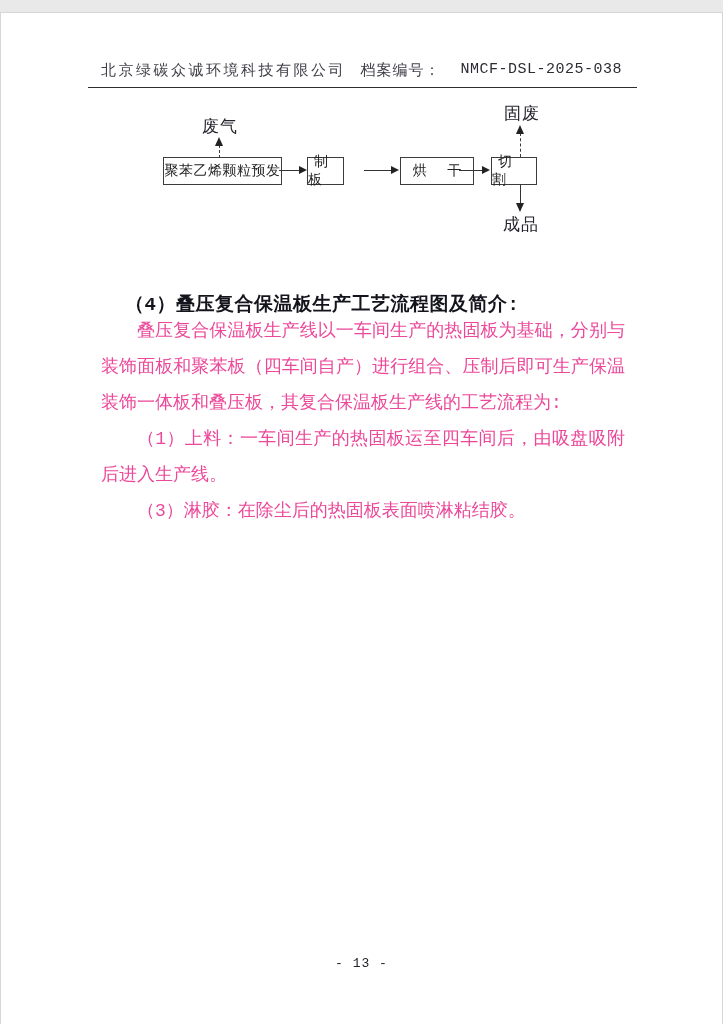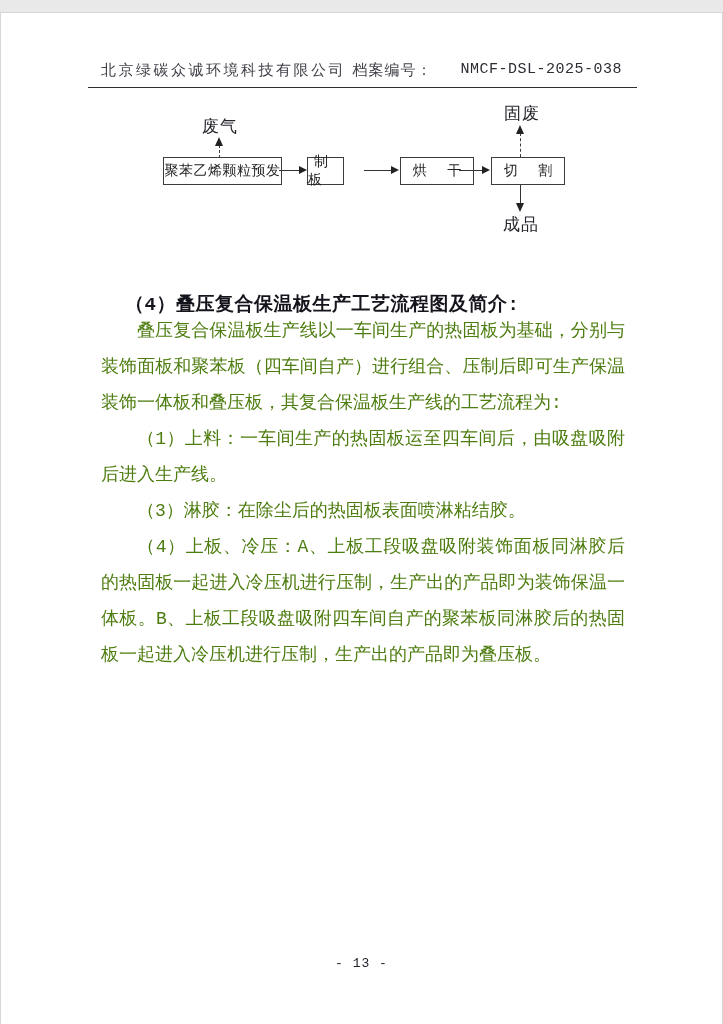--- a/index.html
+++ b/index.html
@@ -10,38 +10,38 @@
     overflow:hidden;
   }
 
   
   .header {
     position:absolute; top:48px; left:100px; right:100px;
     display:flex; justify-content:space-between; align-items:baseline;
     font-size:15px; color:#3f3f48;
   }
   .company { letter-spacing:2.5px; }
-  .archive { display:flex; gap:28px; letter-spacing:1px; }
+  .archive { display:flex; gap:20px; letter-spacing:1px; }
   .archive-no { letter-spacing:0.5px; color:#2c2c34; }
   .header-rule {
     position:absolute; top:74px; left:87px; width:549px; height:0;
     border-top:1.5px solid #2e2e2e;
   }
 
   
   .flow-box {
     position:absolute; top:144px; height:28px; box-sizing:border-box;
     border:1.3px solid #3c3c3c; background:#fff;
     display:flex; align-items:center; justify-content:center;
     font-size:14px; color:#222;
   }
   .box-1 { left:162px; width:119px; letter-spacing:0.5px; }
   .box-2 { left:306px; width:37px; letter-spacing:6px; text-indent:6px; }
   .box-3 { left:399px; width:74px; letter-spacing:6px; text-indent:6px; }
-  .box-4 { left:490px; width:74px; letter-spacing:6px; text-indent:6px; }
+  .box-4 { left:490px; width:46px; letter-spacing:6px; text-indent:6px; }
 
   .harrow { position:absolute; top:157px; height:0; border-top:1.6px solid #333; }
   .harrow::after {
     content:""; position:absolute; right:-7px; top:-4.8px; width:0; height:0;
     border-left:8px solid #222; border-top:4px solid transparent; border-bottom:4px solid transparent;
   }
   .ha-1 { left:278px; width:21px; }
   .ha-2 { left:363px; width:28px; }
   .ha-3 { left:458px; width:24px; }
 
@@ -70,21 +70,21 @@
     position:absolute; top:240px; left:0; width:100%; text-align:center;
     font-size:19px; font-weight:bold; color:#14141c; letter-spacing:1px;
   }
   .heading {
     position:absolute; top:278px; left:100px; width:540px;
     font-size:19px; font-weight:bold; color:#14141c; text-indent:24px;
     letter-spacing:0.5px;
   }
   .body-text {
     position:absolute; top:300px; left:100px; width:524px;
-    font-size:18px; line-height:36px; text-align:justify; color:#4d7c0f;
+    font-size:18px; line-height:36px; text-align:justify; color:#ec4899;
   }
   .body-text p { margin:0; text-indent:2em; }
 
   .footer {
     position:absolute; top:943px; left:0; width:100%; text-align:center;
     font-size:13px; color:#22222a; letter-spacing:1px;
   }
 </style>
 </head>
 <body>
@@ -117,18 +117,17 @@
     <div class="harrow ha-3"></div>
     <div class="flow-box box-4">切 割</div>
   </div>
 
   <div class="heading">（4）叠压复合保温板生产工艺流程图及简介:</div>
 
   <div class="body-text">
     <p>叠压复合保温板生产线以一车间生产的热固板为基础，分别与装饰面板和聚苯板（四车间自产）进行组合、压制后即可生产保温装饰一体板和叠压板，其复合保温板生产线的工艺流程为:</p>
     <p>（1）上料：一车间生产的热固板运至四车间后，由吸盘吸附后进入生产线。</p>
     <p>（3）淋胶：在除尘后的热固板表面喷淋粘结胶。</p>
-    <p>（4）上板、冷压：A、上板工段吸盘吸附装饰面板同淋胶后的热固板一起进入冷压机进行压制，生产出的产品即为装饰保温一体板。B、上板工段吸盘吸附四车间自产的聚苯板同淋胶后的热固板一起进入冷压机进行压制，生产出的产品即为叠压板。</p>
   </div>
 
   <div class="footer">- 13 -</div>
 
 </div>
 
 </body></html>

